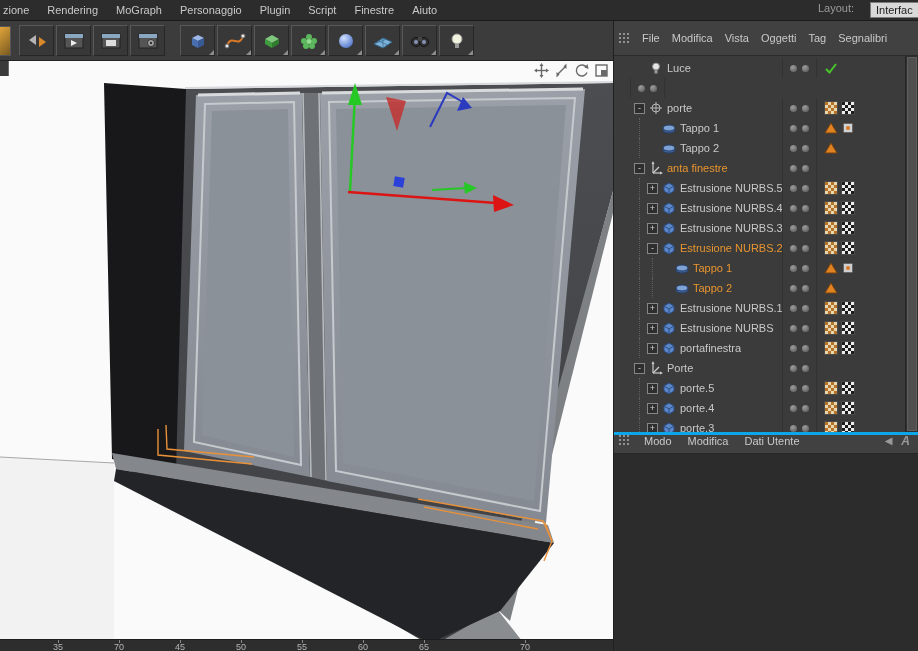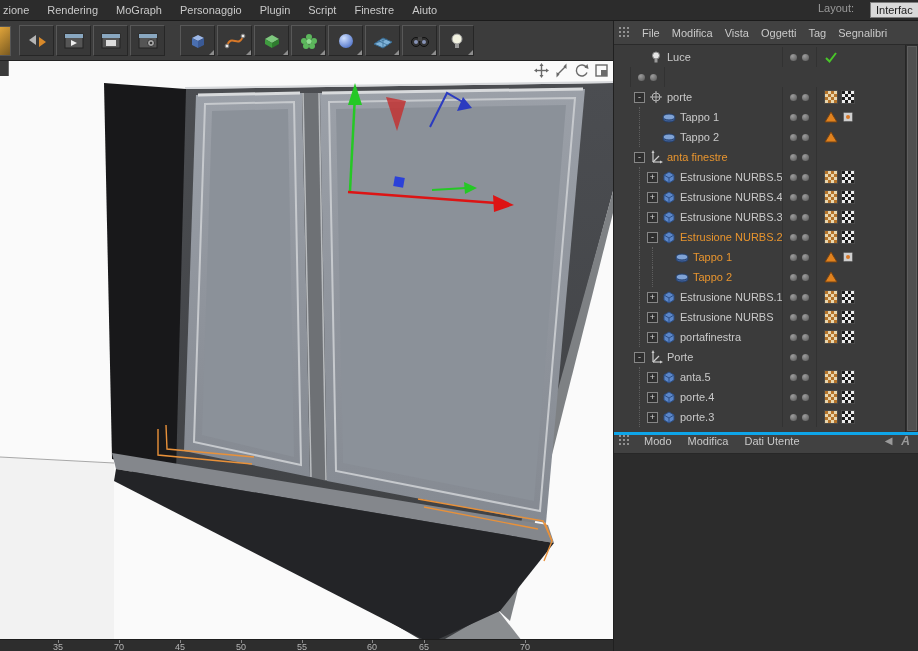--- a/index.html
+++ b/index.html
@@ -38,21 +38,21 @@
   .vp-nav{position:absolute;top:2px;right:4px;display:flex;gap:5px;z-index:3;}
   .nbtn{width:15px;height:15px;display:flex;align-items:center;justify-content:center;opacity:.9;}
   .vp-corner{position:absolute;top:0;left:0;width:9px;height:15px;background:#3a3a3a;border-right:1px solid #6a6a6a;z-index:3;}
 
   
   .ruler{height:12px;background:#2d2d2d;border-top:1px solid #1d1d1d;position:relative;font-size:9px;color:#b5b5b5;}
   .tick{position:absolute;top:0;transform:translateX(-50%);text-align:center;line-height:8px;}
   .tick .tl{width:1px;height:3px;background:#8c8c8c;margin:0 auto;}
 
   
-  .om-menubar{height:24px;display:flex;align-items:center;background:#414141;border-bottom:1px solid #2a2a2a;}
+  .om-menubar{height:35px;display:flex;align-items:center;background:#414141;border-bottom:1px solid #2a2a2a;}
   .om-grid{margin:0 6px 0 5px;}
   .om-menu-item{padding:0 6px;}
   .om-tree{flex:1;position:relative;overflow:hidden;background:#3b3b3b;}
   .om-rows{position:absolute;top:2px;left:0;right:13px;}
   .om-row{height:20px;display:flex;align-items:stretch;margin-left:16px;}
   .row-left{width:152px;display:flex;align-items:center;overflow:hidden;white-space:nowrap;padding-left:4px;flex:none;}
   .guide{width:13px;height:100%;position:relative;flex:none;}
   .guide:before{content:"";position:absolute;left:5px;top:0;bottom:0;border-left:1px dotted #5e5e5e;}
   .expander{flex:none;width:11px;height:11px;margin-right:3px;border:1px solid #868686;background:#2e2e2e;
             color:#d2d2d2;font-size:9px;line-height:8px;text-align:center;}
@@ -350,21 +350,21 @@
             <div class="tn">45</div>
           </div>
           <div class="tick" style="left: 241px;">
             <div class="tl"></div>
             <div class="tn">50</div>
           </div>
           <div class="tick" style="left: 302px;">
             <div class="tl"></div>
             <div class="tn">55</div>
           </div>
-          <div class="tick" style="left: 372px;">
+          <div class="tick" style="left: 363px;">
             <div class="tl"></div>
             <div class="tn">60</div>
           </div>
           <div class="tick" style="left: 424px;">
             <div class="tl"></div>
             <div class="tn">65</div>
           </div>
           <div class="tick" style="left: 506px; margin-left: 19px;">
             <div class="tl"></div>
             <div class="tn">70</div>
@@ -987,21 +987,21 @@
               <div class="row-left">
                 <span class="guide"></span>
                 <span class="expander">+</span>
                 <span class="obj-icon icon">
                   <svg width="16" height="16">
                     <polygon points="3,11 3,6 8,3 13,6 13,11 8,14" fill="#5b86c8" stroke="#2c4f86"></polygon>
                     <polyline points="3,6 8,9 13,6" fill="none" stroke="#2c4f86"></polyline>
                     <line x1="8" y1="9" x2="8" y2="14" stroke="#2c4f86"></line>
                   </svg>
                 </span>
-                <span class="row-label">anta.5</span>
+                <span class="row-label">porte.5</span>
               </div>
               <div class="row-dots">
                 <span class="visdot"></span>
                 <span class="visdot"></span>
               </div>
               <div class="row-tags">
                 <span class="tag">
                   <svg width="14" height="14">
                     <rect x="0.5" y="0.5" width="13" height="13" fill="#e8d6ae" stroke="#4a4a4a"></rect>
                     <g fill="#b5742a">

